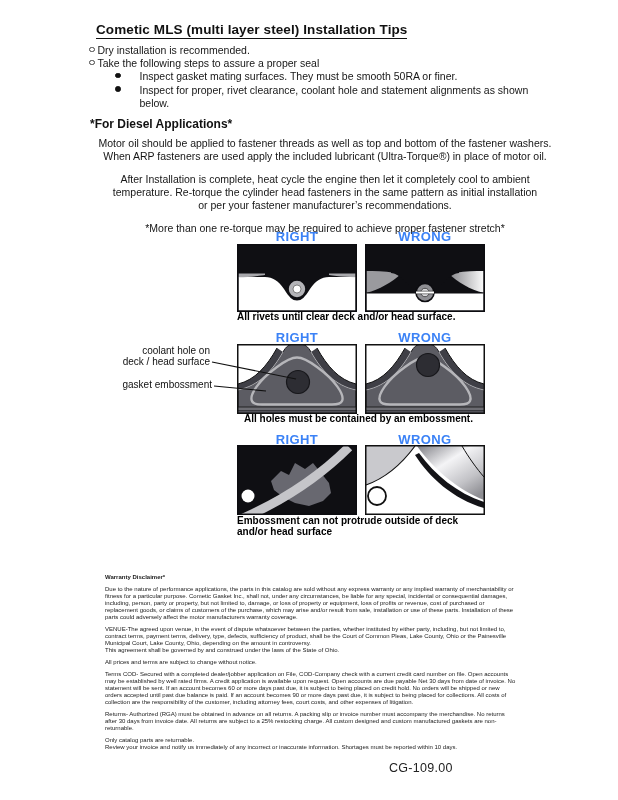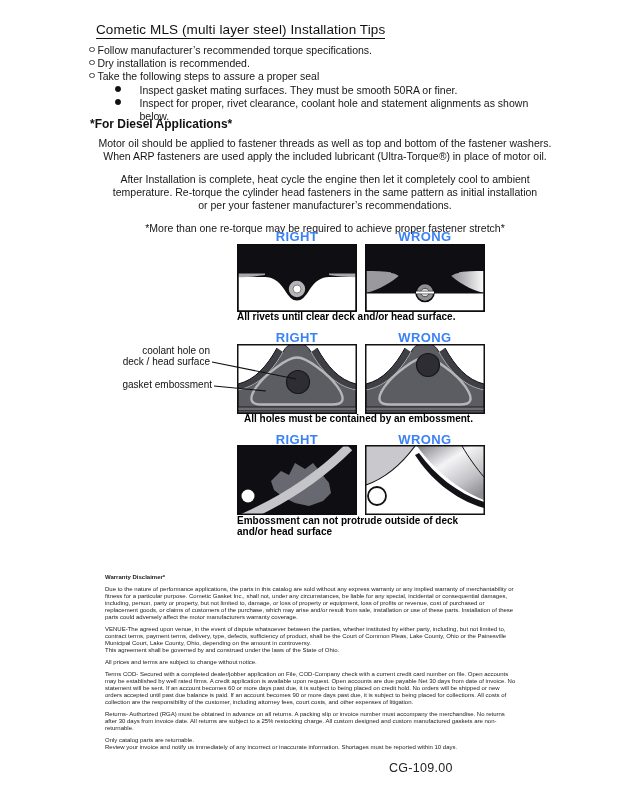--- a/index.html
+++ b/index.html
@@ -3,21 +3,21 @@
 <meta charset="utf-8">
 <style>
   html,body { margin:0; padding:0; background:#ffffff; }
   .page {
     position:relative; width:618px; height:800px; background:#ffffff;
     font-family:"Liberation Sans", sans-serif; color:#1a1a1a; overflow:hidden;
   }
   
   .tips { position:absolute; left:89px; top:20px; width:470px; }
   .page-title {
-    margin-left:7px; display:inline-block; font-size:13.5px; font-weight:normal;
+    margin-left:7px; display:inline-block; font-size:13.5px; font-weight:bold;
     color:#111; border-bottom:1.6px solid #111; padding-bottom:1px; letter-spacing:.1px;
   }
   .bullet-list { margin-top:5px; }
   .b-row { font-size:10.5px; line-height:13.2px; color:#161616; display:flex; align-items:baseline; }
   .b-dot {
     flex:0 0 auto; width:3.5px; height:3.5px; border:1px solid #444; border-radius:50%;
     margin-right:3px; position:relative; top:-2px;
   }
   .b-sub { padding-left:26px;gap:16px; }
   .b-sub .b-dot { width:3.5px; height:3.5px; background:#111; border-color:#111; }
@@ -45,24 +45,20 @@
   .page-number { position:absolute; left:389px; top:761px; font-size:12.5px; color:#222; letter-spacing:.3px; }
 </style>
 </head>
 <body>
 
 <div class="page">
 
   <div class="tips">
     <div class="page-title">Cometic MLS (multi layer steel) Installation Tips</div>
     <div class="bullet-list">
-      <div class="b-row">
-        <span class="b-dot"></span>
-        <span>Follow manufacturer’s recommended torque specifications.</span>
-      </div>
       <div class="b-row">
         <span class="b-dot"></span>
         <span>Dry installation is recommended.</span>
       </div>
       <div class="b-row">
         <span class="b-dot"></span>
         <span>Take the following steps to assure a proper seal</span>
       </div>
       <div class="b-row b-sub">
         <span class="b-dot"></span>

